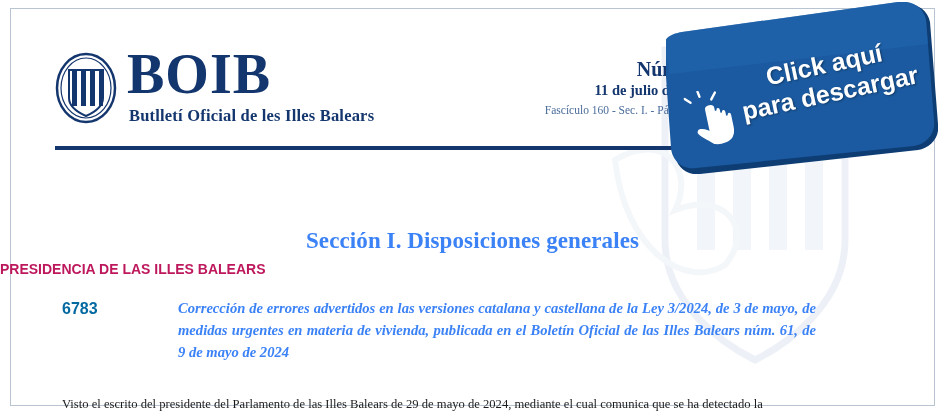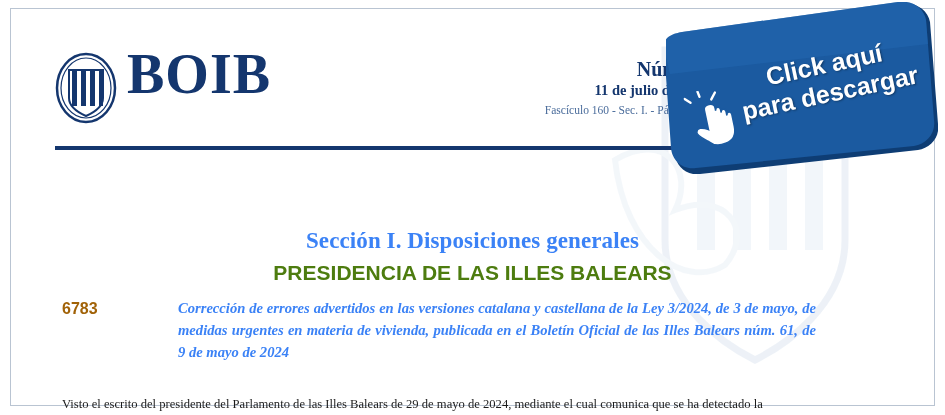--- a/index.html
+++ b/index.html
@@ -127,41 +127,40 @@
     font-weight: bold;
     font-size: 23px;
     color: #3b82f6;
     letter-spacing: .1px;
   }
   .section-sub {
     position: absolute;
     left: 0;
     top: 261px;
     width: 945px;
-    text-align: center;
     font-family: "Liberation Sans", sans-serif;
     font-weight: bold;
-    font-size: 21px;
-    color: #4d7c0f;
+    font-size: 14px;
+    color: #be185d;
   }
 
   .entry {
     position: absolute;
     left: 62px;
     top: 298px;
     width: 820px;
   }
   .entry-num {
     position: absolute;
     left: 0;
     top: 2px;
     font-family: "Liberation Sans", sans-serif;
     font-weight: bold;
     font-size: 16px;
-    color: #a16207;
+    color: #0369a1;
   }
   .entry-title {
     position: absolute;
     left: 116px;
     top: 0;
     width: 638px;
     font-family: "Liberation Serif", serif;
     font-weight: bold;
     font-style: italic;
     font-size: 14.6px;
@@ -246,20 +245,21 @@
           <rect x="17" y="18" width="5" height="36" fill="#14366e"></rect>
           <rect x="26" y="18" width="5" height="36" fill="#14366e"></rect>
           <rect x="35" y="18" width="5" height="36" fill="#14366e"></rect>
           <rect x="44" y="18" width="4" height="36" fill="#14366e"></rect>
           <path d="M14 18 L14 46 C14 54 22 60 31 64 C40 60 48 54 48 46 L48 18 Z" fill="none" stroke="#14366e" stroke-width="2"></path>
         </g>
       </svg>
     </div>
 
     <div class="boib-title">BOIB</div>
+    <div class="boib-sub">Butlletí Oficial de les Illes Balears</div>
 
     <div class="issue-block">
       <div class="issue-num">Núm. 91</div>
       <div class="issue-date">11 de julio de 2024</div>
       <div class="issue-fasc">Fascículo 160 - Sec. I. - Pág. 31885</div>
     </div>
   </div>
 
   <div class="rule"></div>
 

